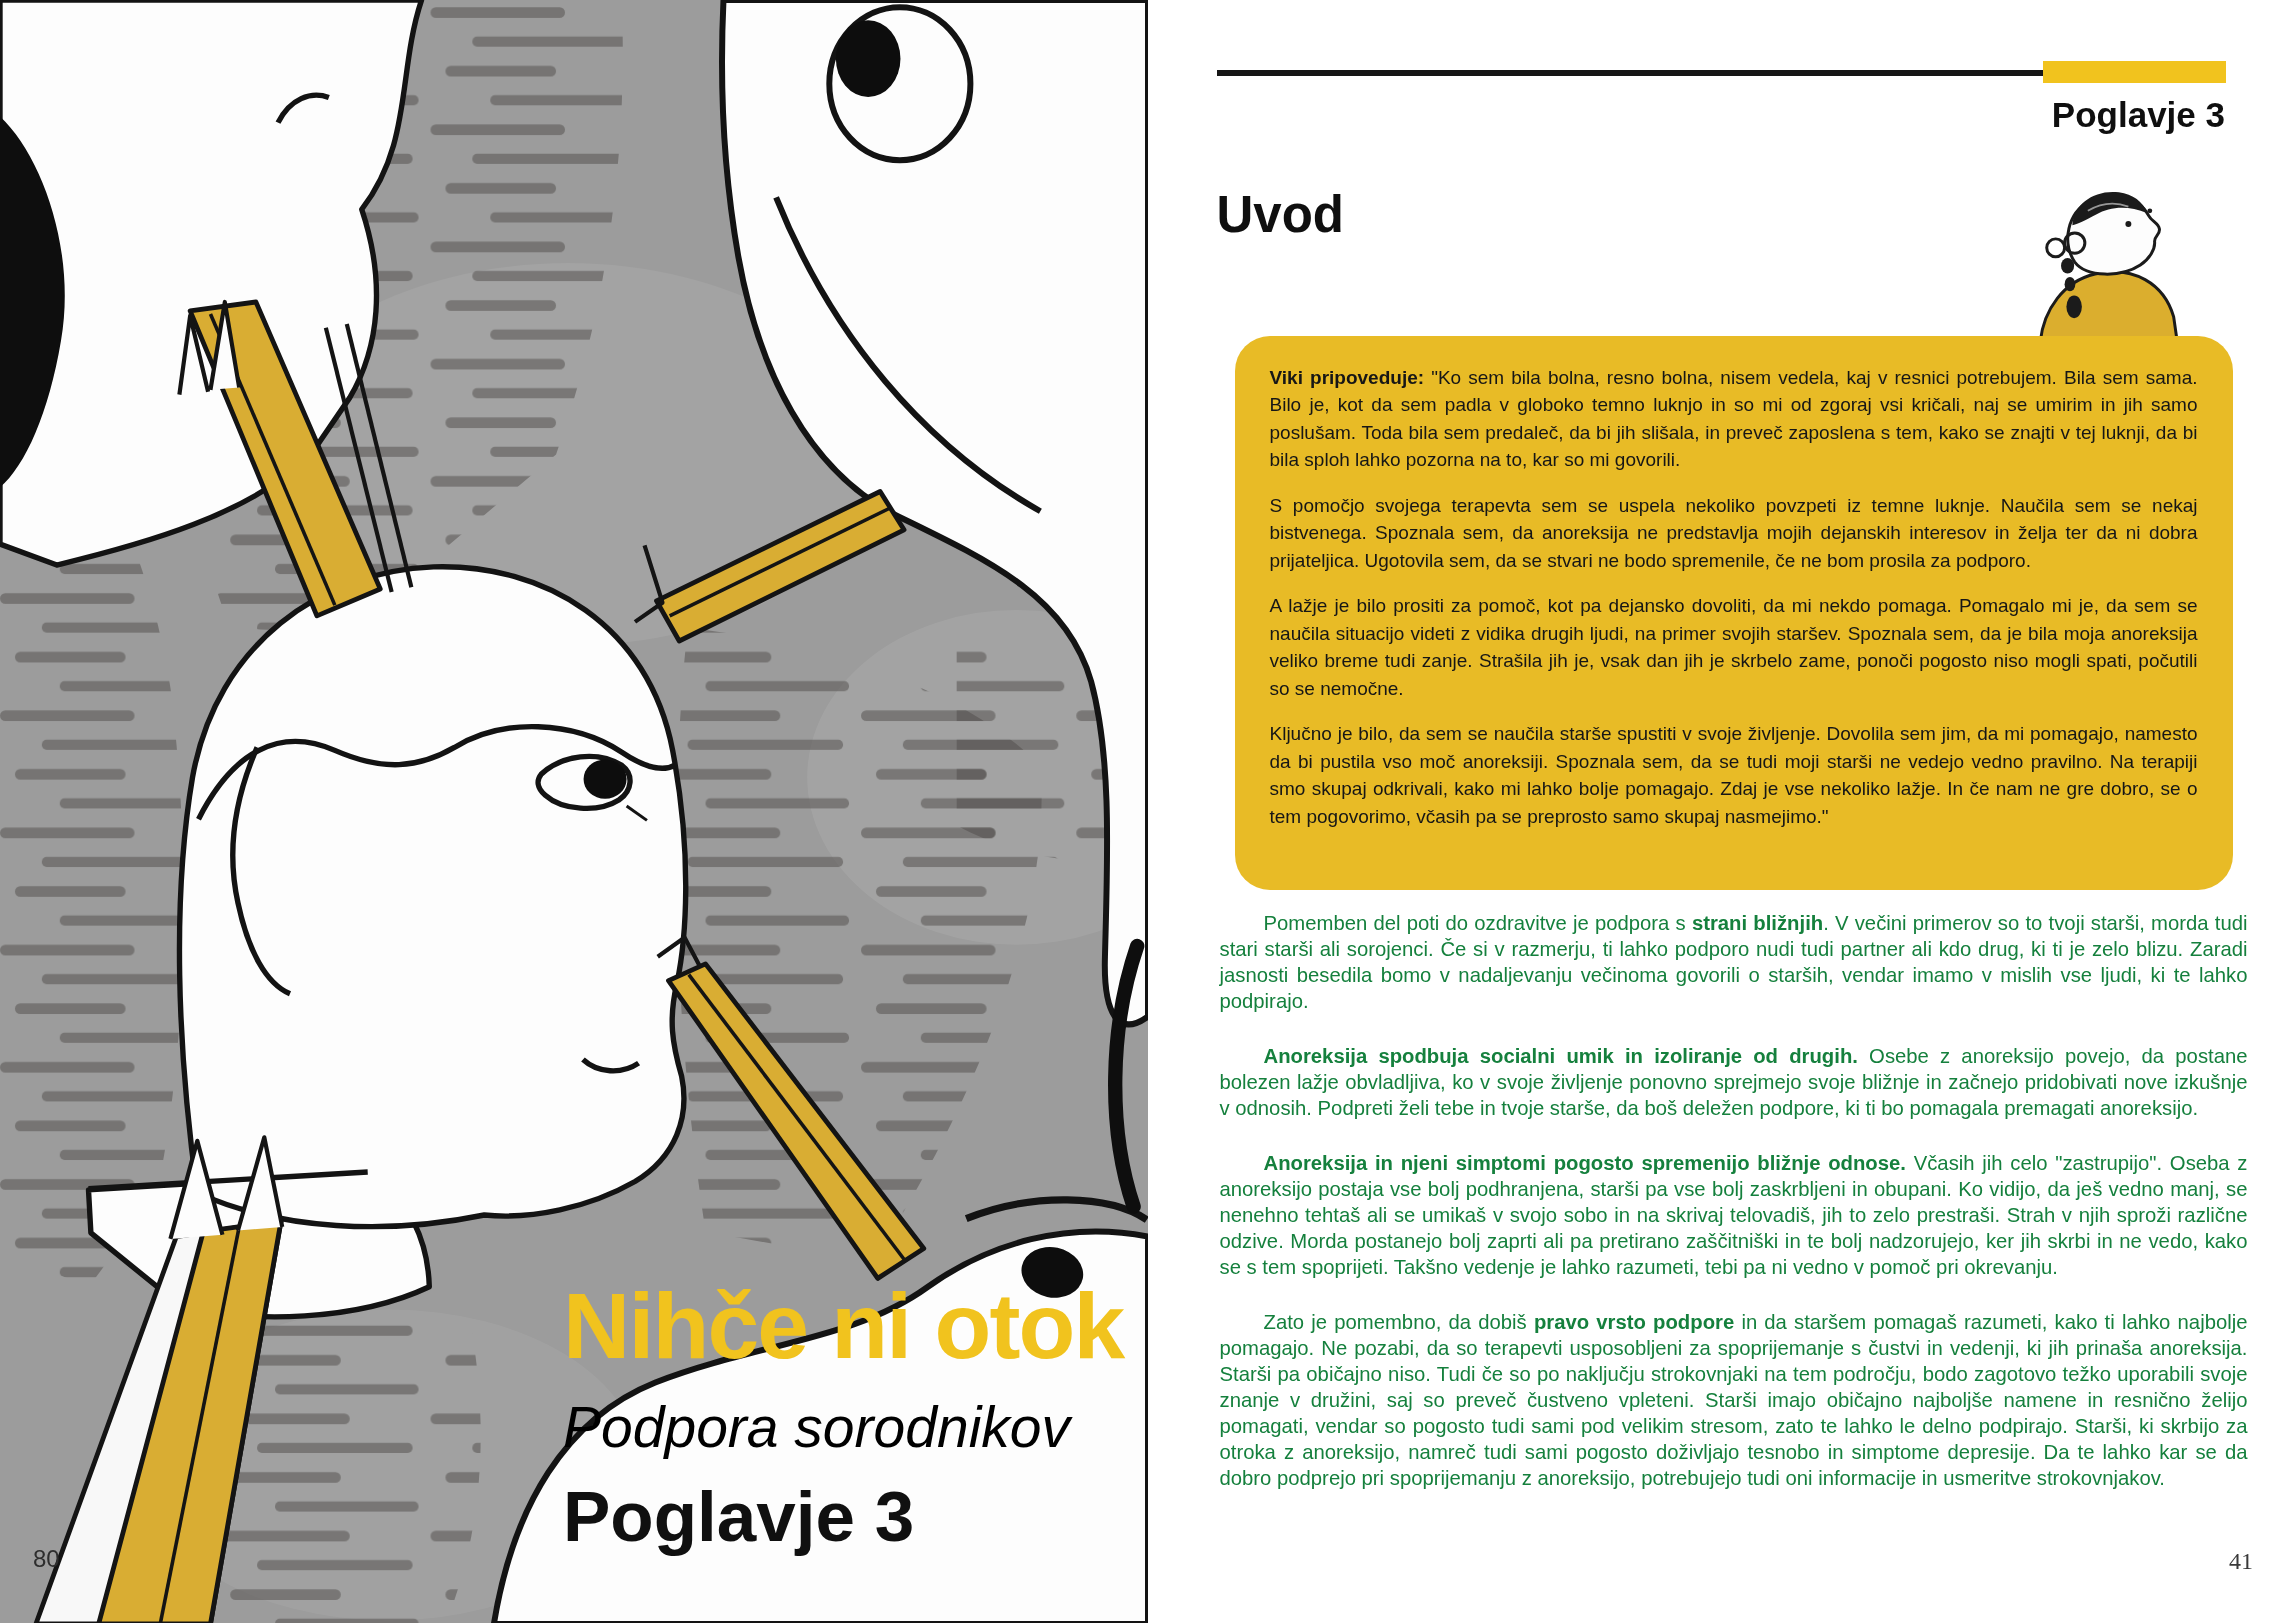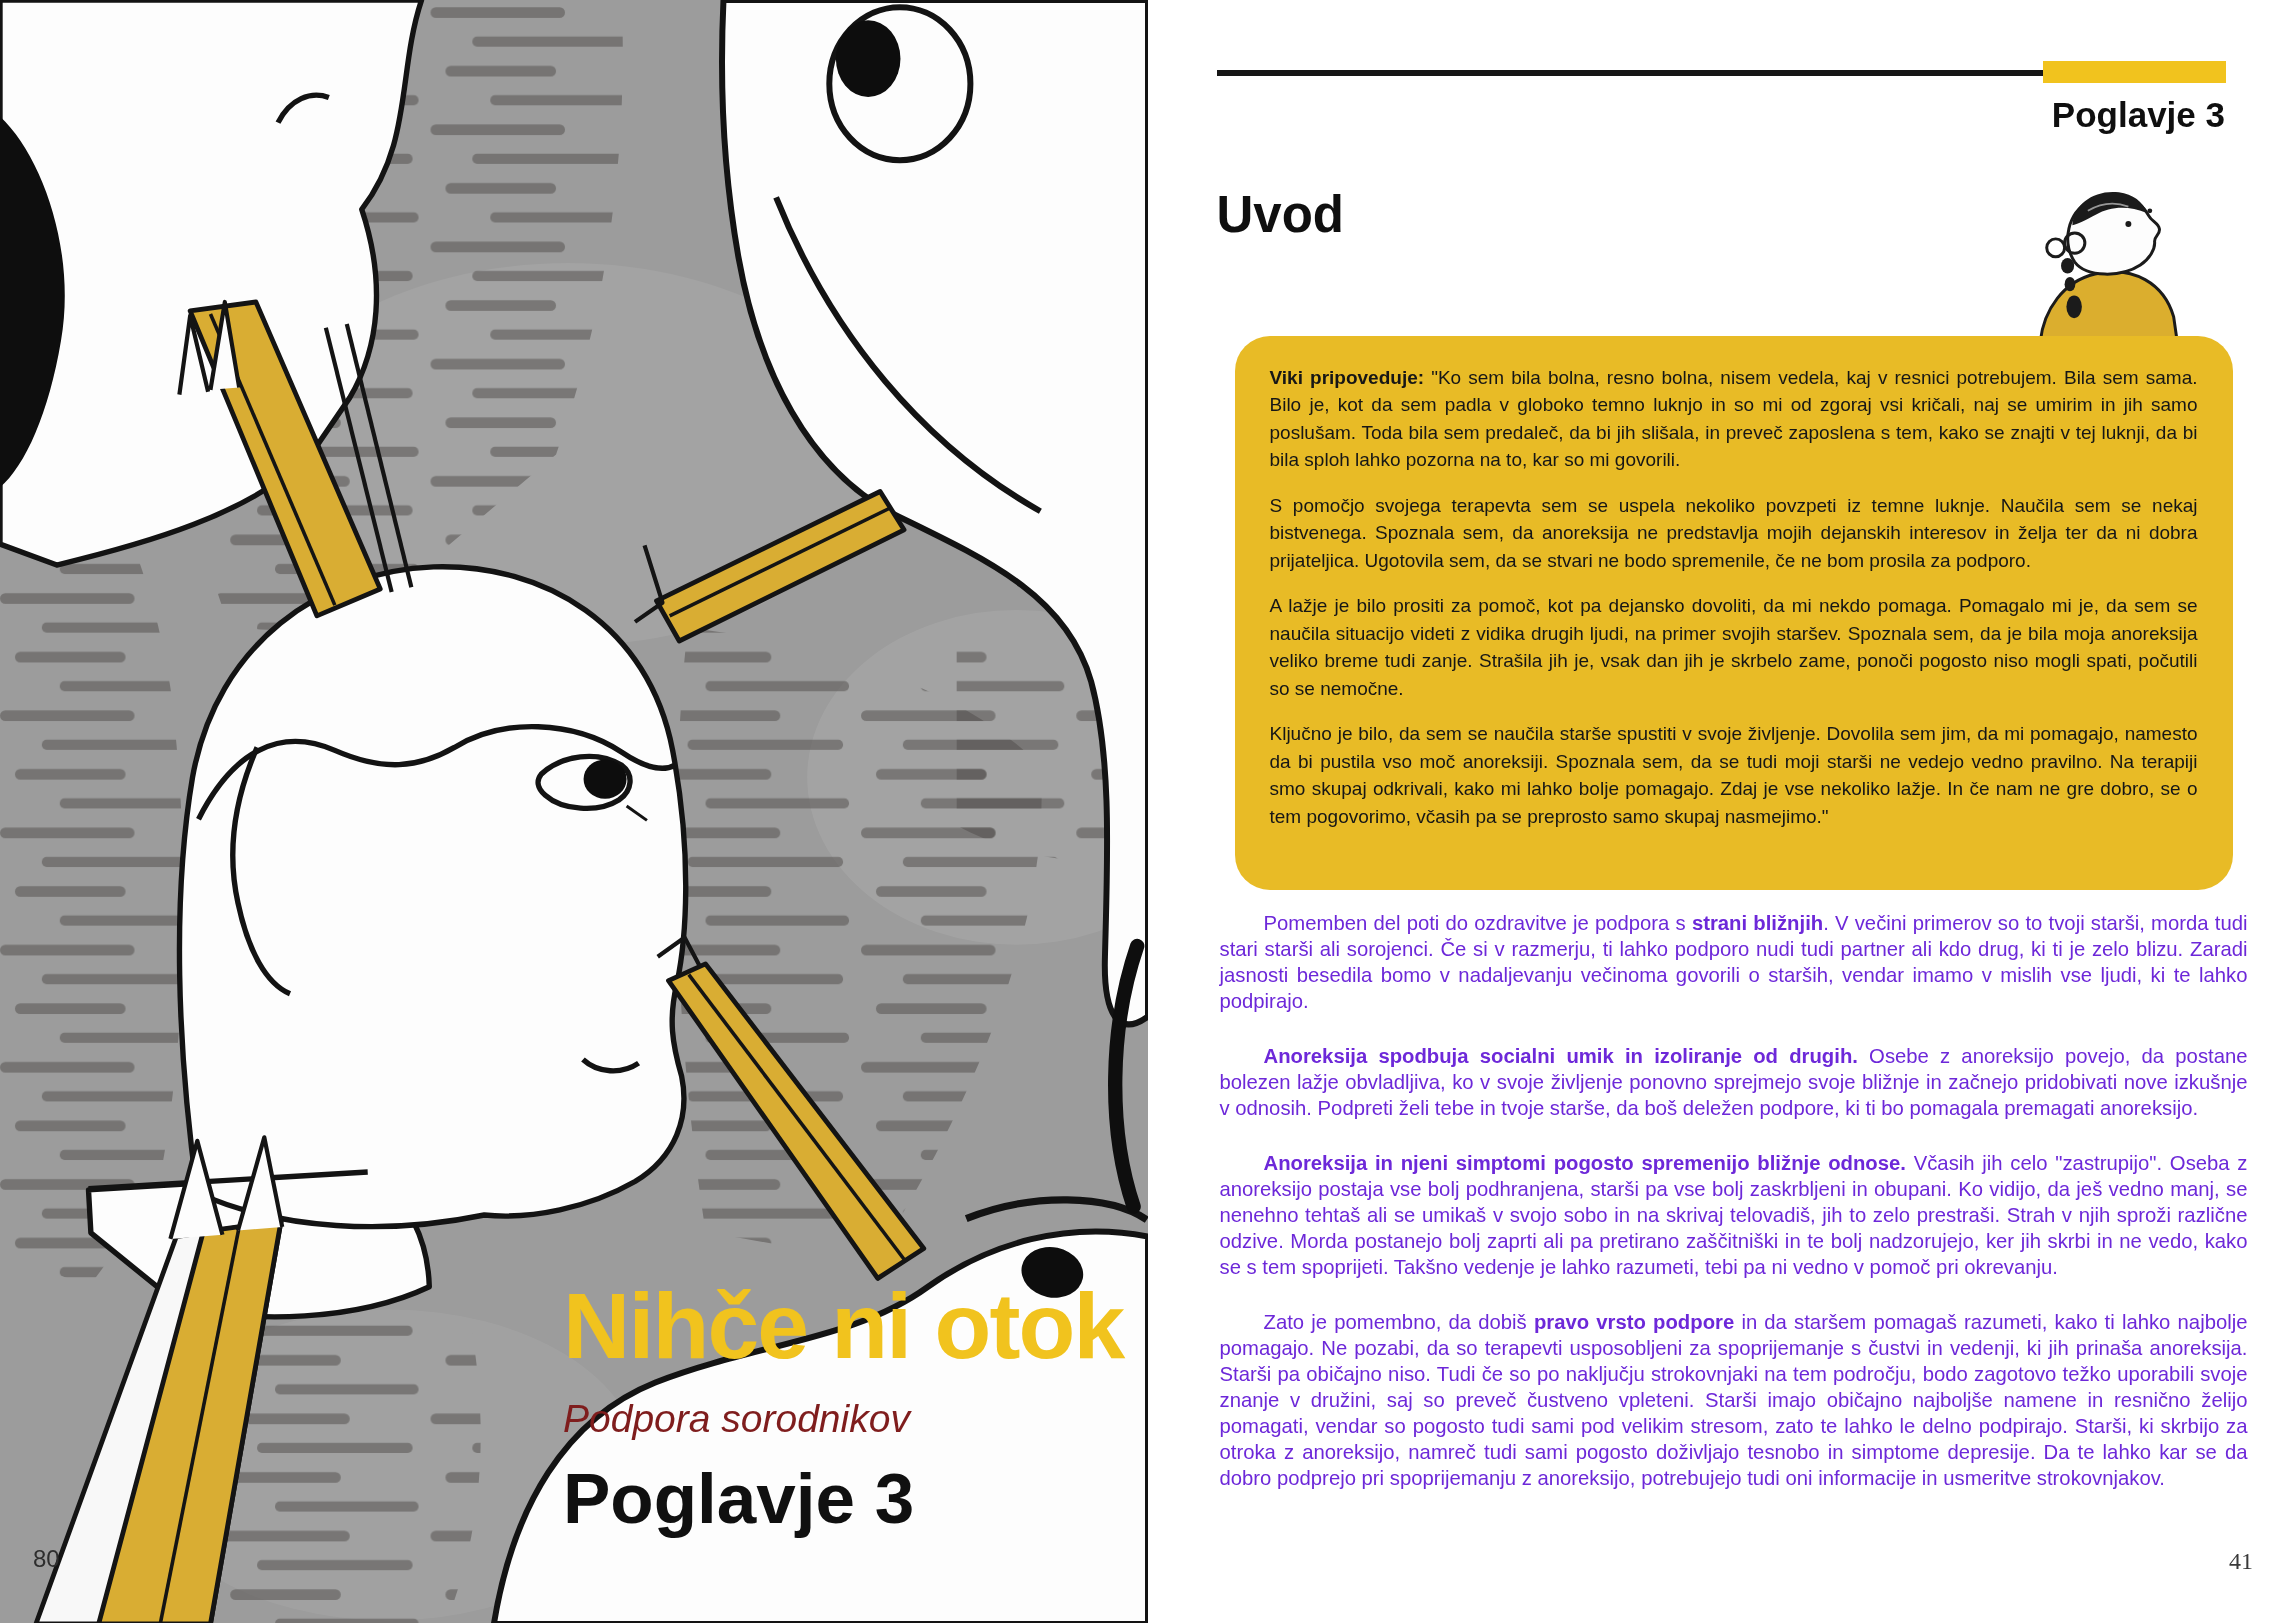--- a/index.html
+++ b/index.html
@@ -3,35 +3,35 @@
 <meta charset="utf-8">
 <style>
   html,body{margin:0;padding:0;background:#e8e8e8;}
   .spread{position:relative;width:2295px;height:1624px;display:flex;font-family:"Liberation Sans",sans-serif;overflow:hidden;background:#fff;}
   .page{position:relative;width:1148px;height:1624px;}
   .page-left{background:#9C9C9C;overflow:hidden;}
   .page-right{background:#FFFFFF;overflow:hidden;}
   .lp-illu{position:absolute;left:0;top:0;}
   .lp-titles{position:absolute;right:24px;top:1280px;text-align:left;line-height:1;}
   .lp-title{font-size:93px;font-weight:800;color:#F1C31E;letter-spacing:-1.8px;}
-  .lp-subtitle{font-size:39px;font-style:italic;font-weight:500;color:#7f1d1d;margin-top:26px;}
+  .lp-subtitle{font-size:57px;font-style:italic;font-weight:500;color:#000000;margin-top:26px;}
   .lp-chapter{font-size:71px;font-weight:800;color:#101010;margin-top:25px;}
   .pageno{position:absolute;font-size:24px;color:#3A3A3A;}
   .pageno-left{left:33px;top:1545px;color:#2e2e2e;}
   .pageno-right{right:42px;top:1548px;font-family:Liberation Serif, serif;}
   .rp-rule{position:absolute;left:69px;top:70px;width:827px;height:6px;background:#161616;}
   .rp-tab{position:absolute;left:895px;top:61px;width:183px;height:22px;background:#F1C31E;}
   .rp-chapter{position:absolute;right:70px;top:97px;font-size:35px;font-weight:700;color:#0f0f0f;line-height:1;}
   .rp-uvod{position:absolute;left:69px;top:189px;margin:0;font-size:51px;font-weight:700;color:#0f0f0f;line-height:1;text-align:center;}
   .girl{position:absolute;left:868px;top:187px;}
   .quote-box{position:absolute;left:87px;top:336px;width:998px;height:554px;box-sizing:border-box;background:#E8BB26;border-radius:35px;padding:27.5px 35px;}
   .quote-box p{margin:0 0 18px 0;font-size:19px;line-height:27.5px;color:#161616;text-align:justify;}
   .quote-box p:last-child{margin-bottom:0;}
   .rp-body{position:absolute;left:72px;top:910px;width:1028px;}
-  .rp-body p{margin:0 0 29px 0;font-size:20.3px;line-height:26px;color:#6d28d9;text-align:justify;text-indent:44px;}
+  .rp-body p{margin:0 0 29px 0;font-size:20.3px;line-height:26px;color:#15803d;text-align:justify;text-indent:44px;}
   .rp-body p:last-child{margin-bottom:0;}
   .b{font-weight:700;}
 </style>
 </head>
 <body>
 
 <div class="spread">
 
   <section class="page page-left">
     <svg class="lp-illu" width="1148" height="1624" viewBox="0 0 1920 2716" xmlns="http://www.w3.org/2000/svg">

